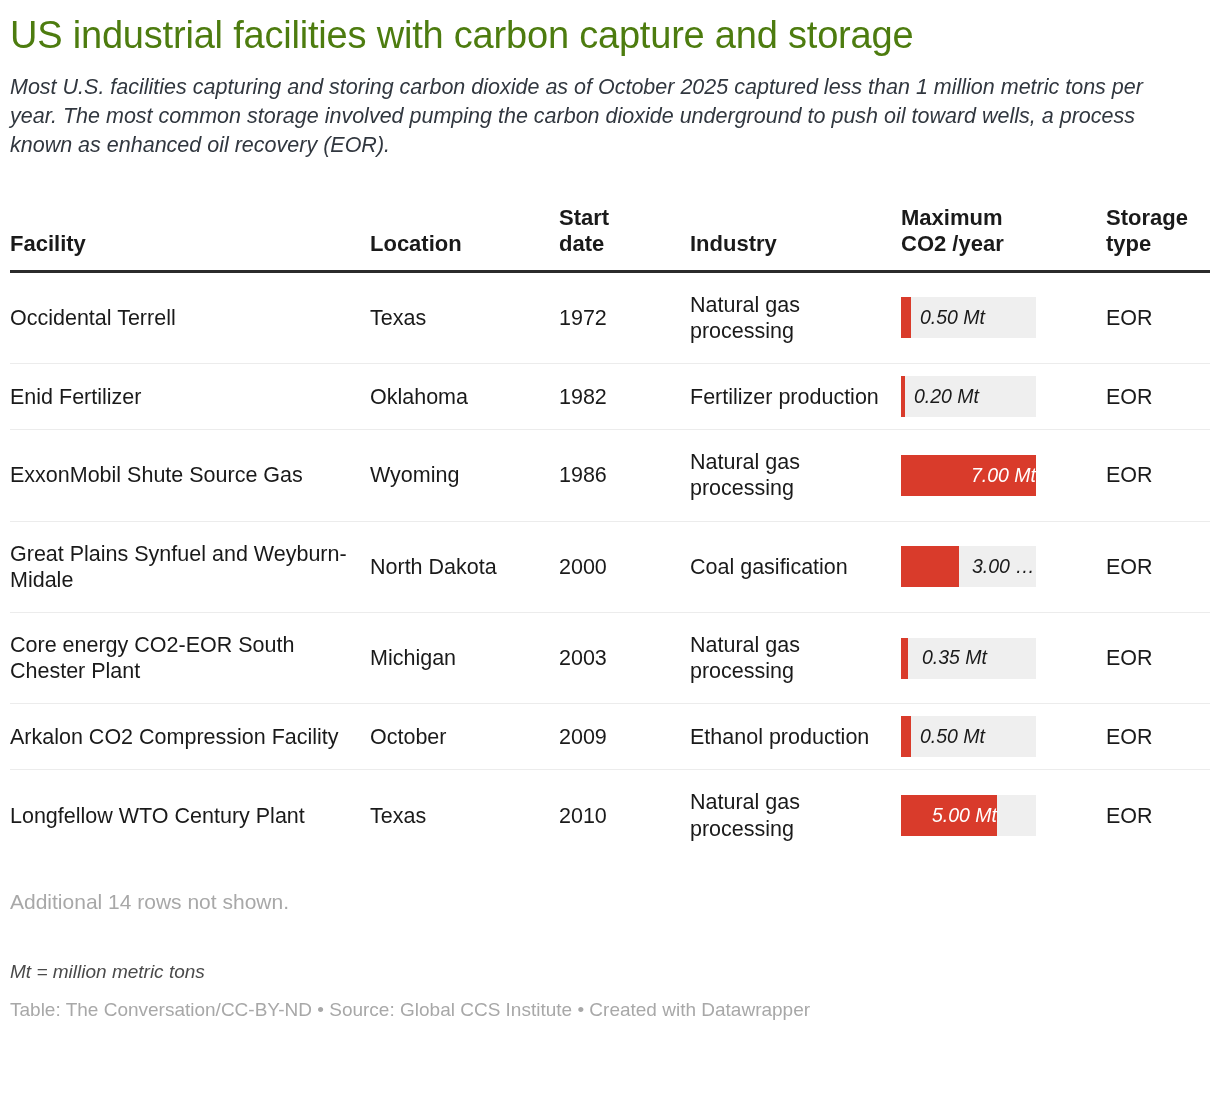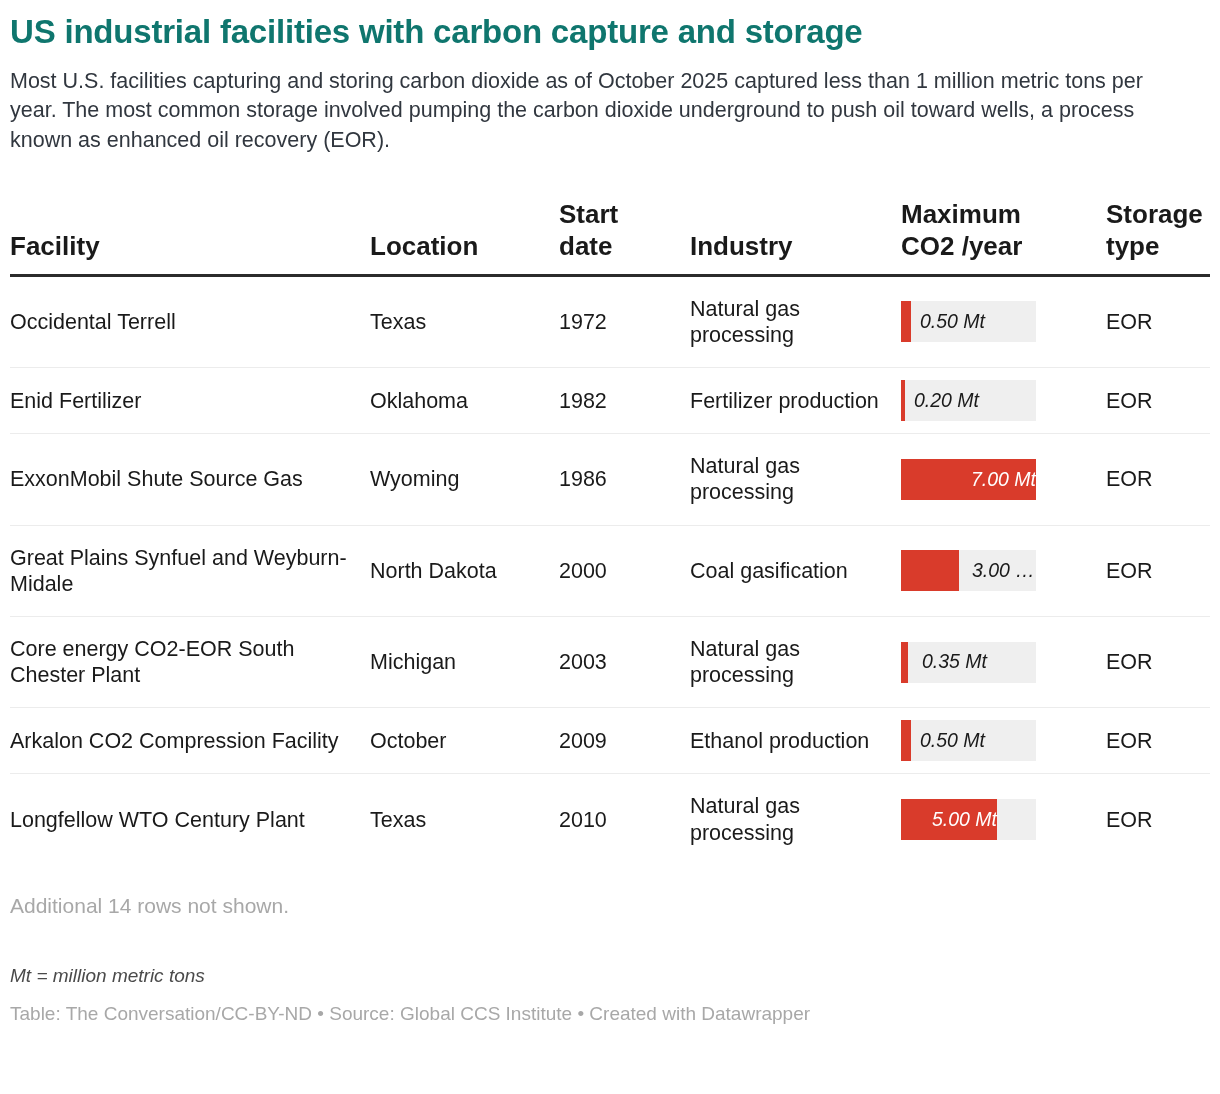--- a/index.html
+++ b/index.html
@@ -19,55 +19,56 @@
   .page {
     position: relative;
     width: 1220px;
     height: 1094px;
     box-sizing: border-box;
     padding: 0 10px;
   }
 
   
   .chart-title {
-    font-size: 33px;
-    font-weight: bold;
+    font-size: 38px;
+    font-weight: normal;
     line-height: 1.12;
     letter-spacing: -0.2px;
-    color: #0f766e;
+    color: #4d7c0f;
     margin: 14px 0 0 0;
     padding: 0;
   }
   .chart-subtitle {
     font-size: 21.5px;
     line-height: 1.37;
     color: #31373f;
     margin: 16px 0 0 0;
     max-width: 1165px;
     font-weight: normal;
+    font-style: italic;
   }
 
   
   .table-wrap {
     margin-top: 44px;
   }
   table.ccs-table {
     width: 1200px;
     border-collapse: collapse;
     table-layout: fixed;
   }
   table.ccs-table col.c-facility { width: 360px; }
   table.ccs-table col.c-location { width: 189px; }
   table.ccs-table col.c-start    { width: 131px; }
   table.ccs-table col.c-industry { width: 211px; }
   table.ccs-table col.c-max      { width: 205px; }
   table.ccs-table col.c-storage  { width: 104px; }
 
   thead th {
-    font-size: 26px;
+    font-size: 22px;
     font-weight: bold;
     color: #1a1a1a;
     text-align: left;
     vertical-align: bottom;
     line-height: 1.2;
     padding: 0 0 12px 0;
     border-bottom: 3px solid #2b2b2b;
   }
   thead th.th-start,
   thead th.th-max,

